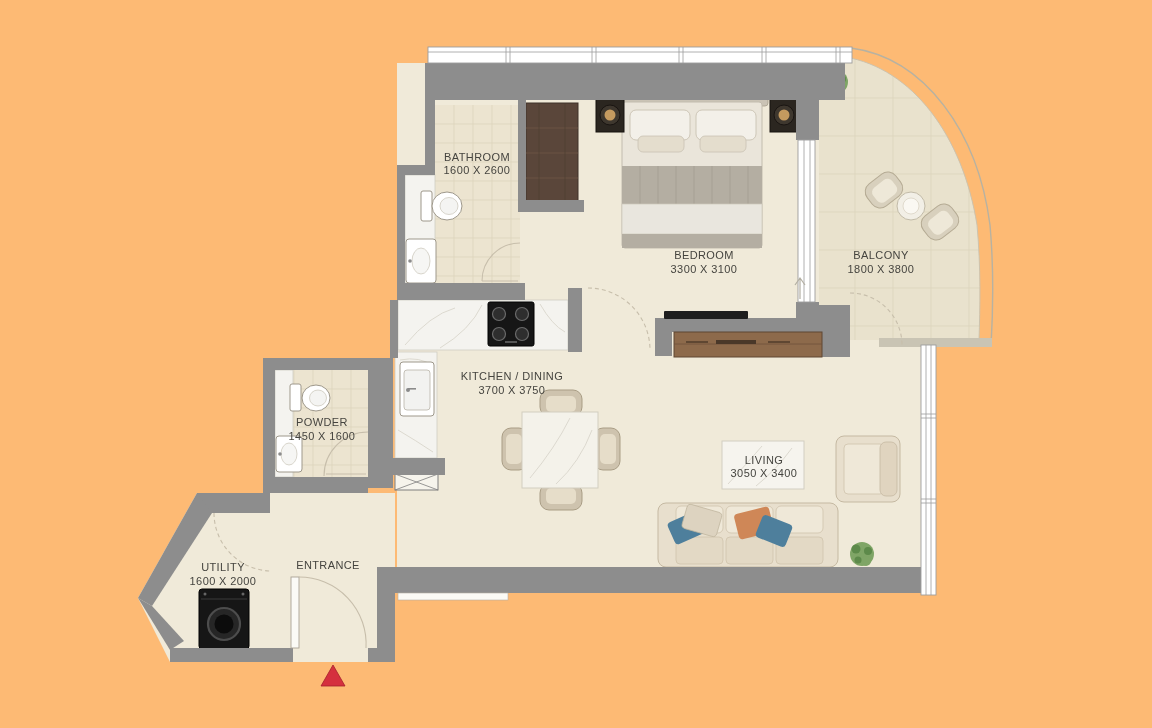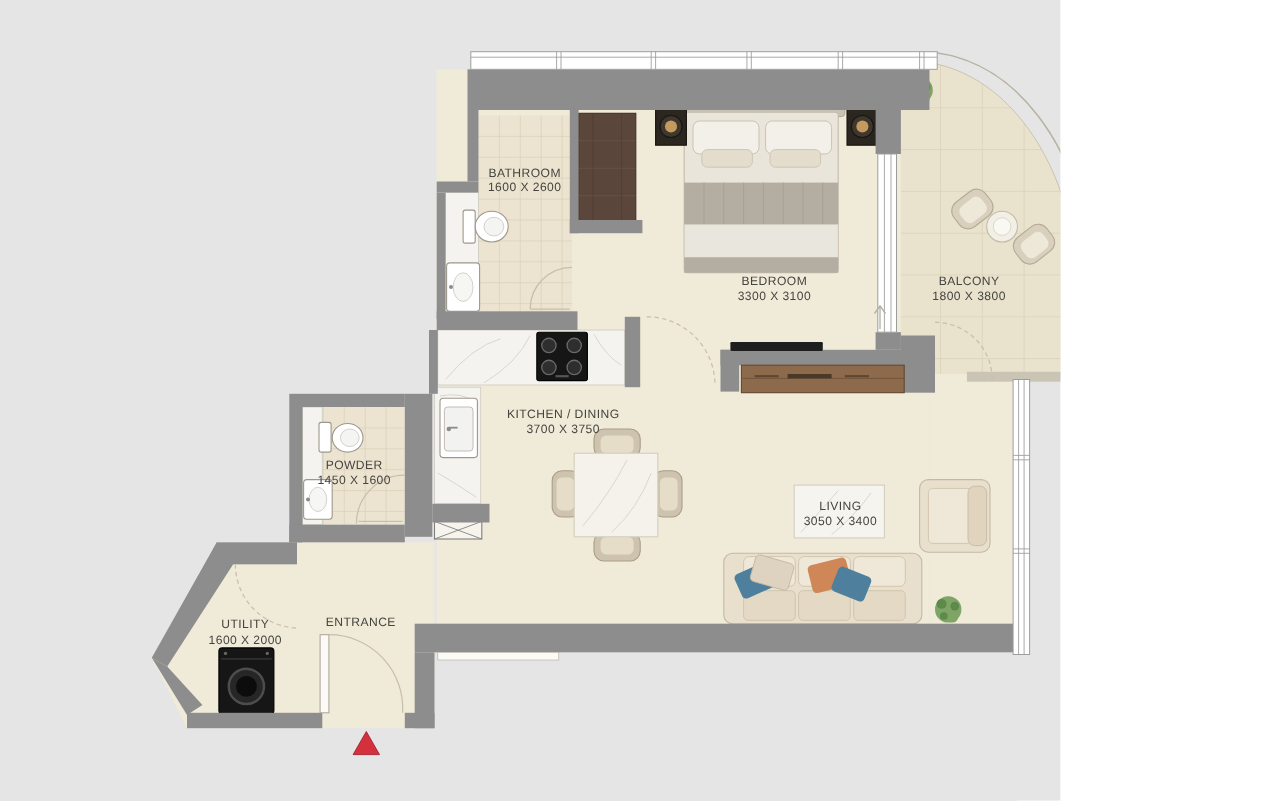--- a/index.html
+++ b/index.html
@@ -1,16 +1,16 @@
 <!DOCTYPE html>
 <html style="--wall: #8d8d8d; --floor: #f0ead9; --tile: #ece4d0; --balcony_floor: #e9e2cd; --grid: #dbd2ba; --marble: #f4f3ef; --arc: #c7beab; --wood_dark: #5a463a; --wood_medium: #8d6a4b; --marker_red: #d5303e; --label: #45443f;"><head>
 <meta charset="utf-8">
 <style>
   html,body{margin:0;padding:0;background:#ffffff;}
-  .page{position:relative;width:964px;height:728px;background:#e5e5e5;overflow:hidden;
+  .page{position:relative;width:1152px;height:728px;background:#fdba74;overflow:hidden;
         font-family:"Liberation Sans", sans-serif;}
   svg{display:block}
   
   .wall       {fill:var(--wall);}
   .floor      {fill:var(--floor);}
   .tile       {fill:var(--tile);}
   .balc-floor {fill:var(--balcony_floor);}
   .grid-line  {stroke:var(--grid);stroke-width:0.7;fill:none;}
   .marble     {fill:var(--marble);stroke:#cfccc2;stroke-width:0.8;}
   .vein       {stroke:#d9d6cc;stroke-width:0.9;fill:none;}

